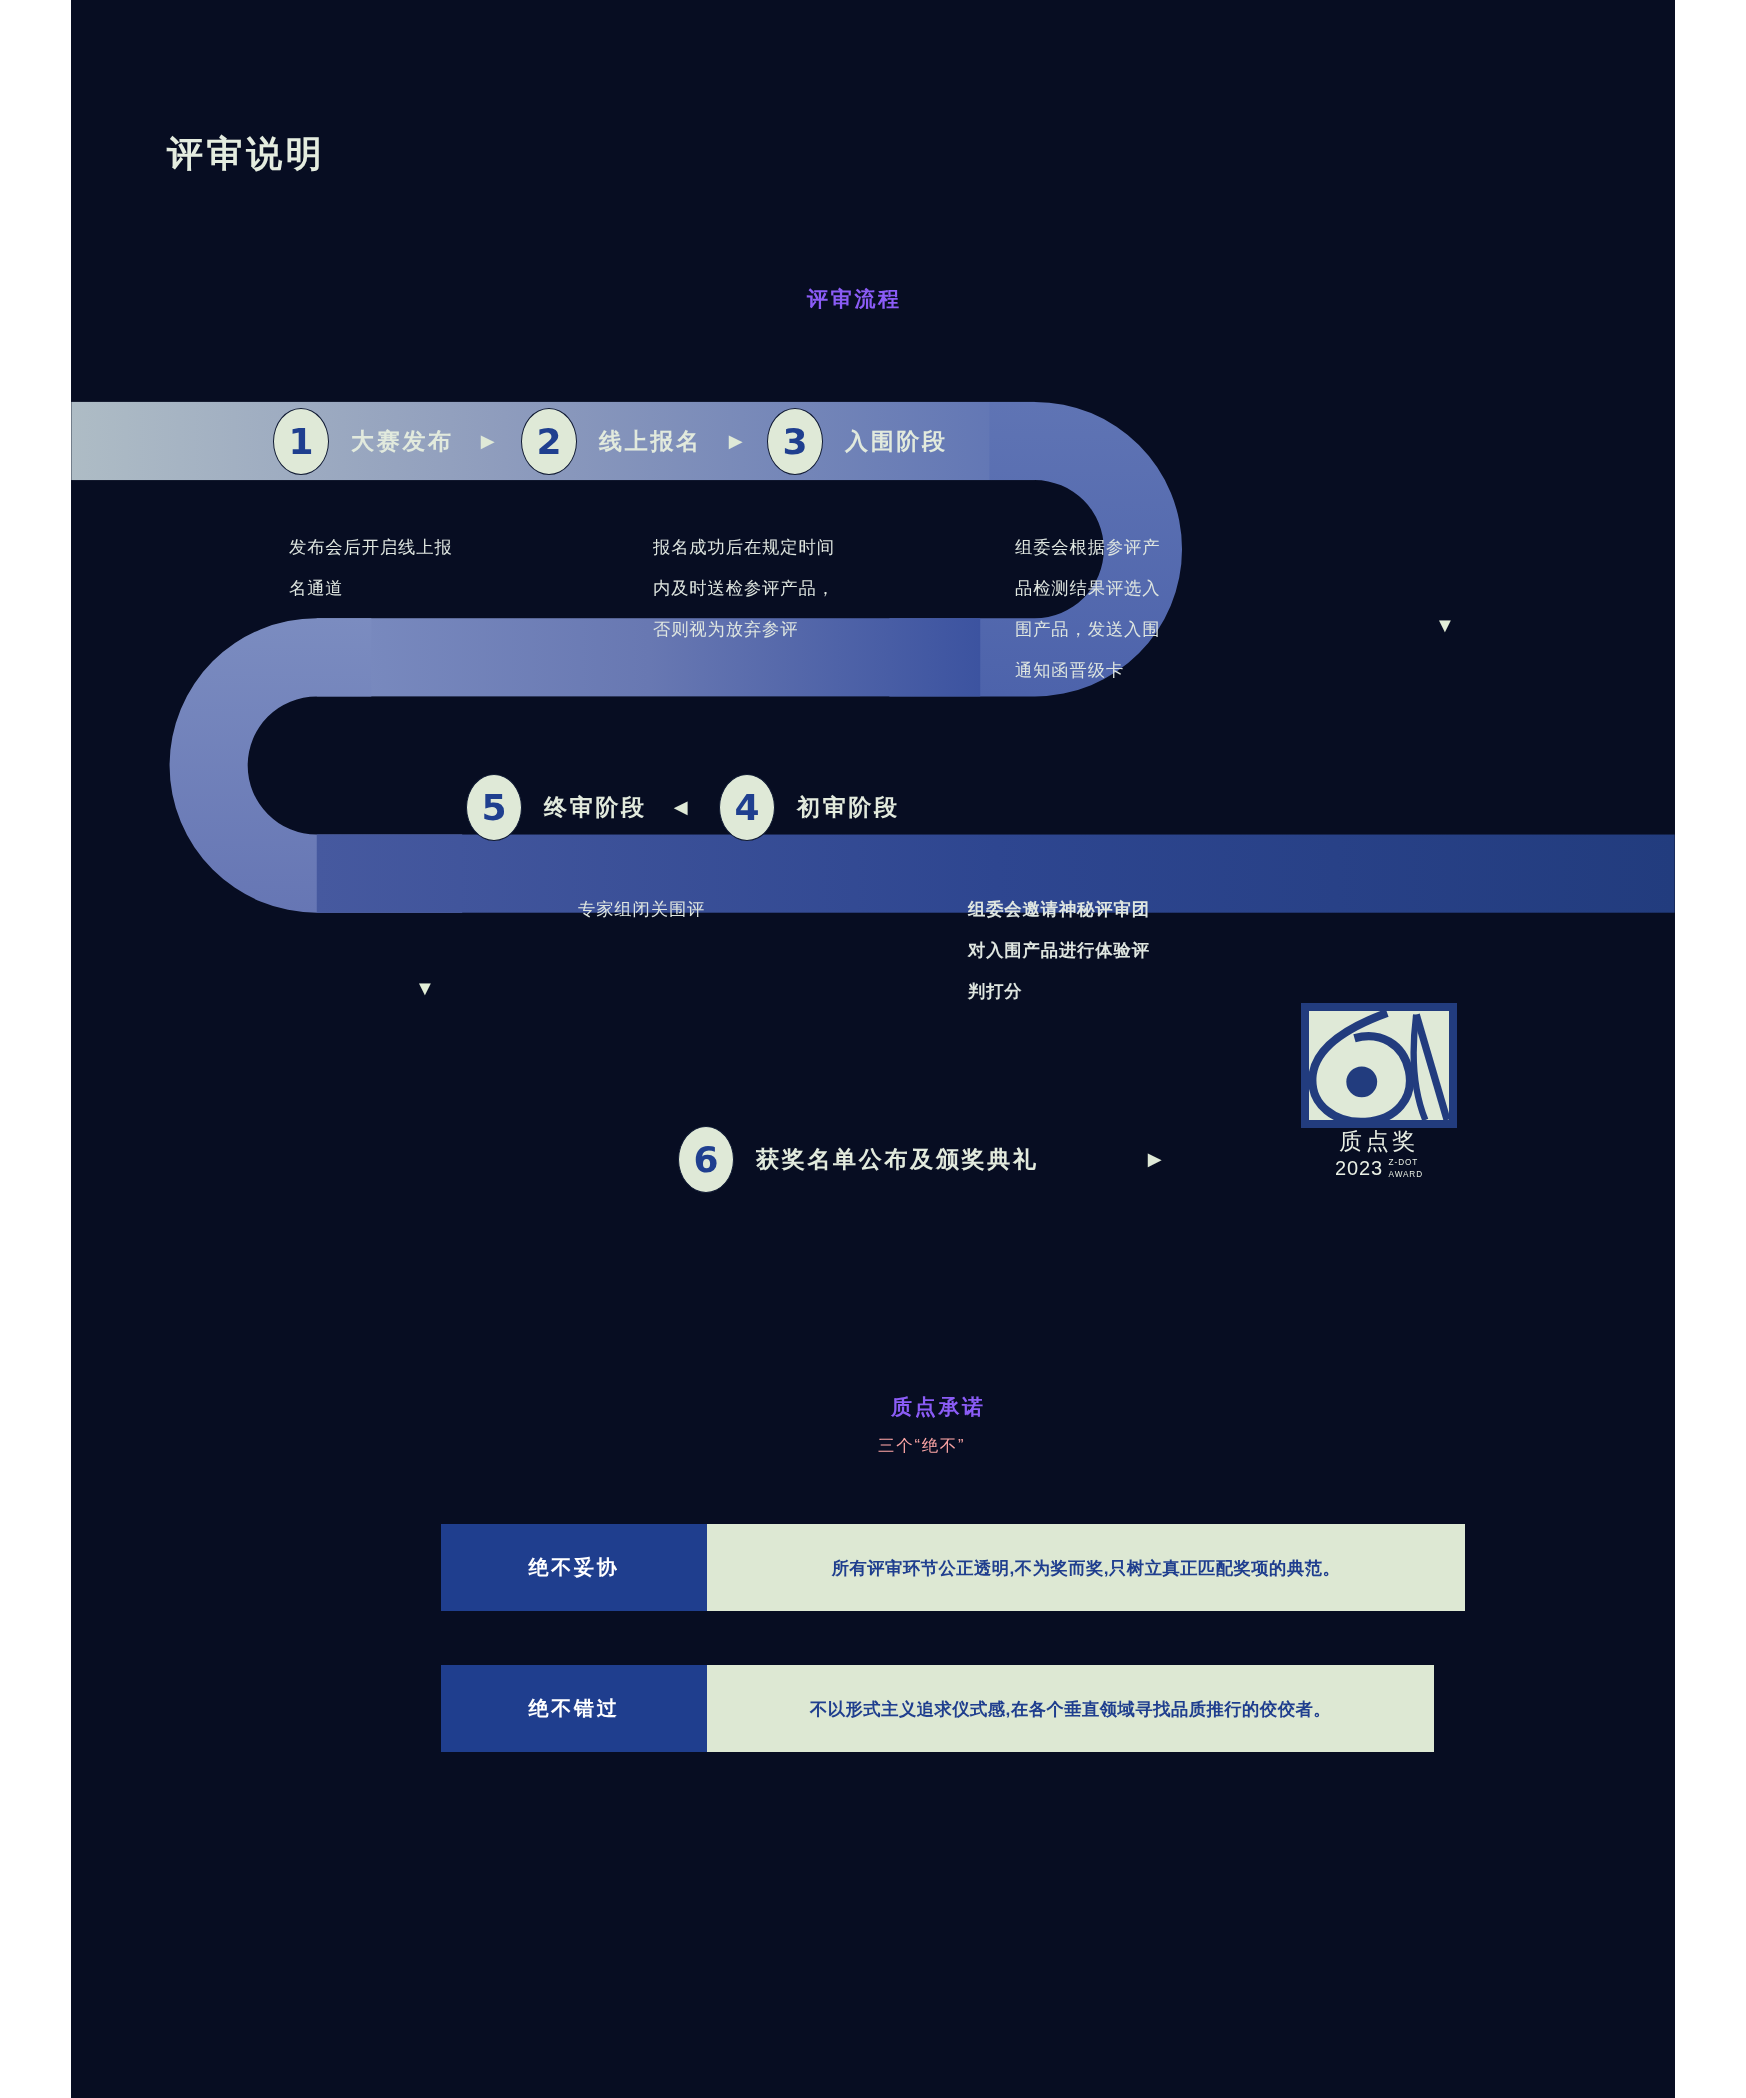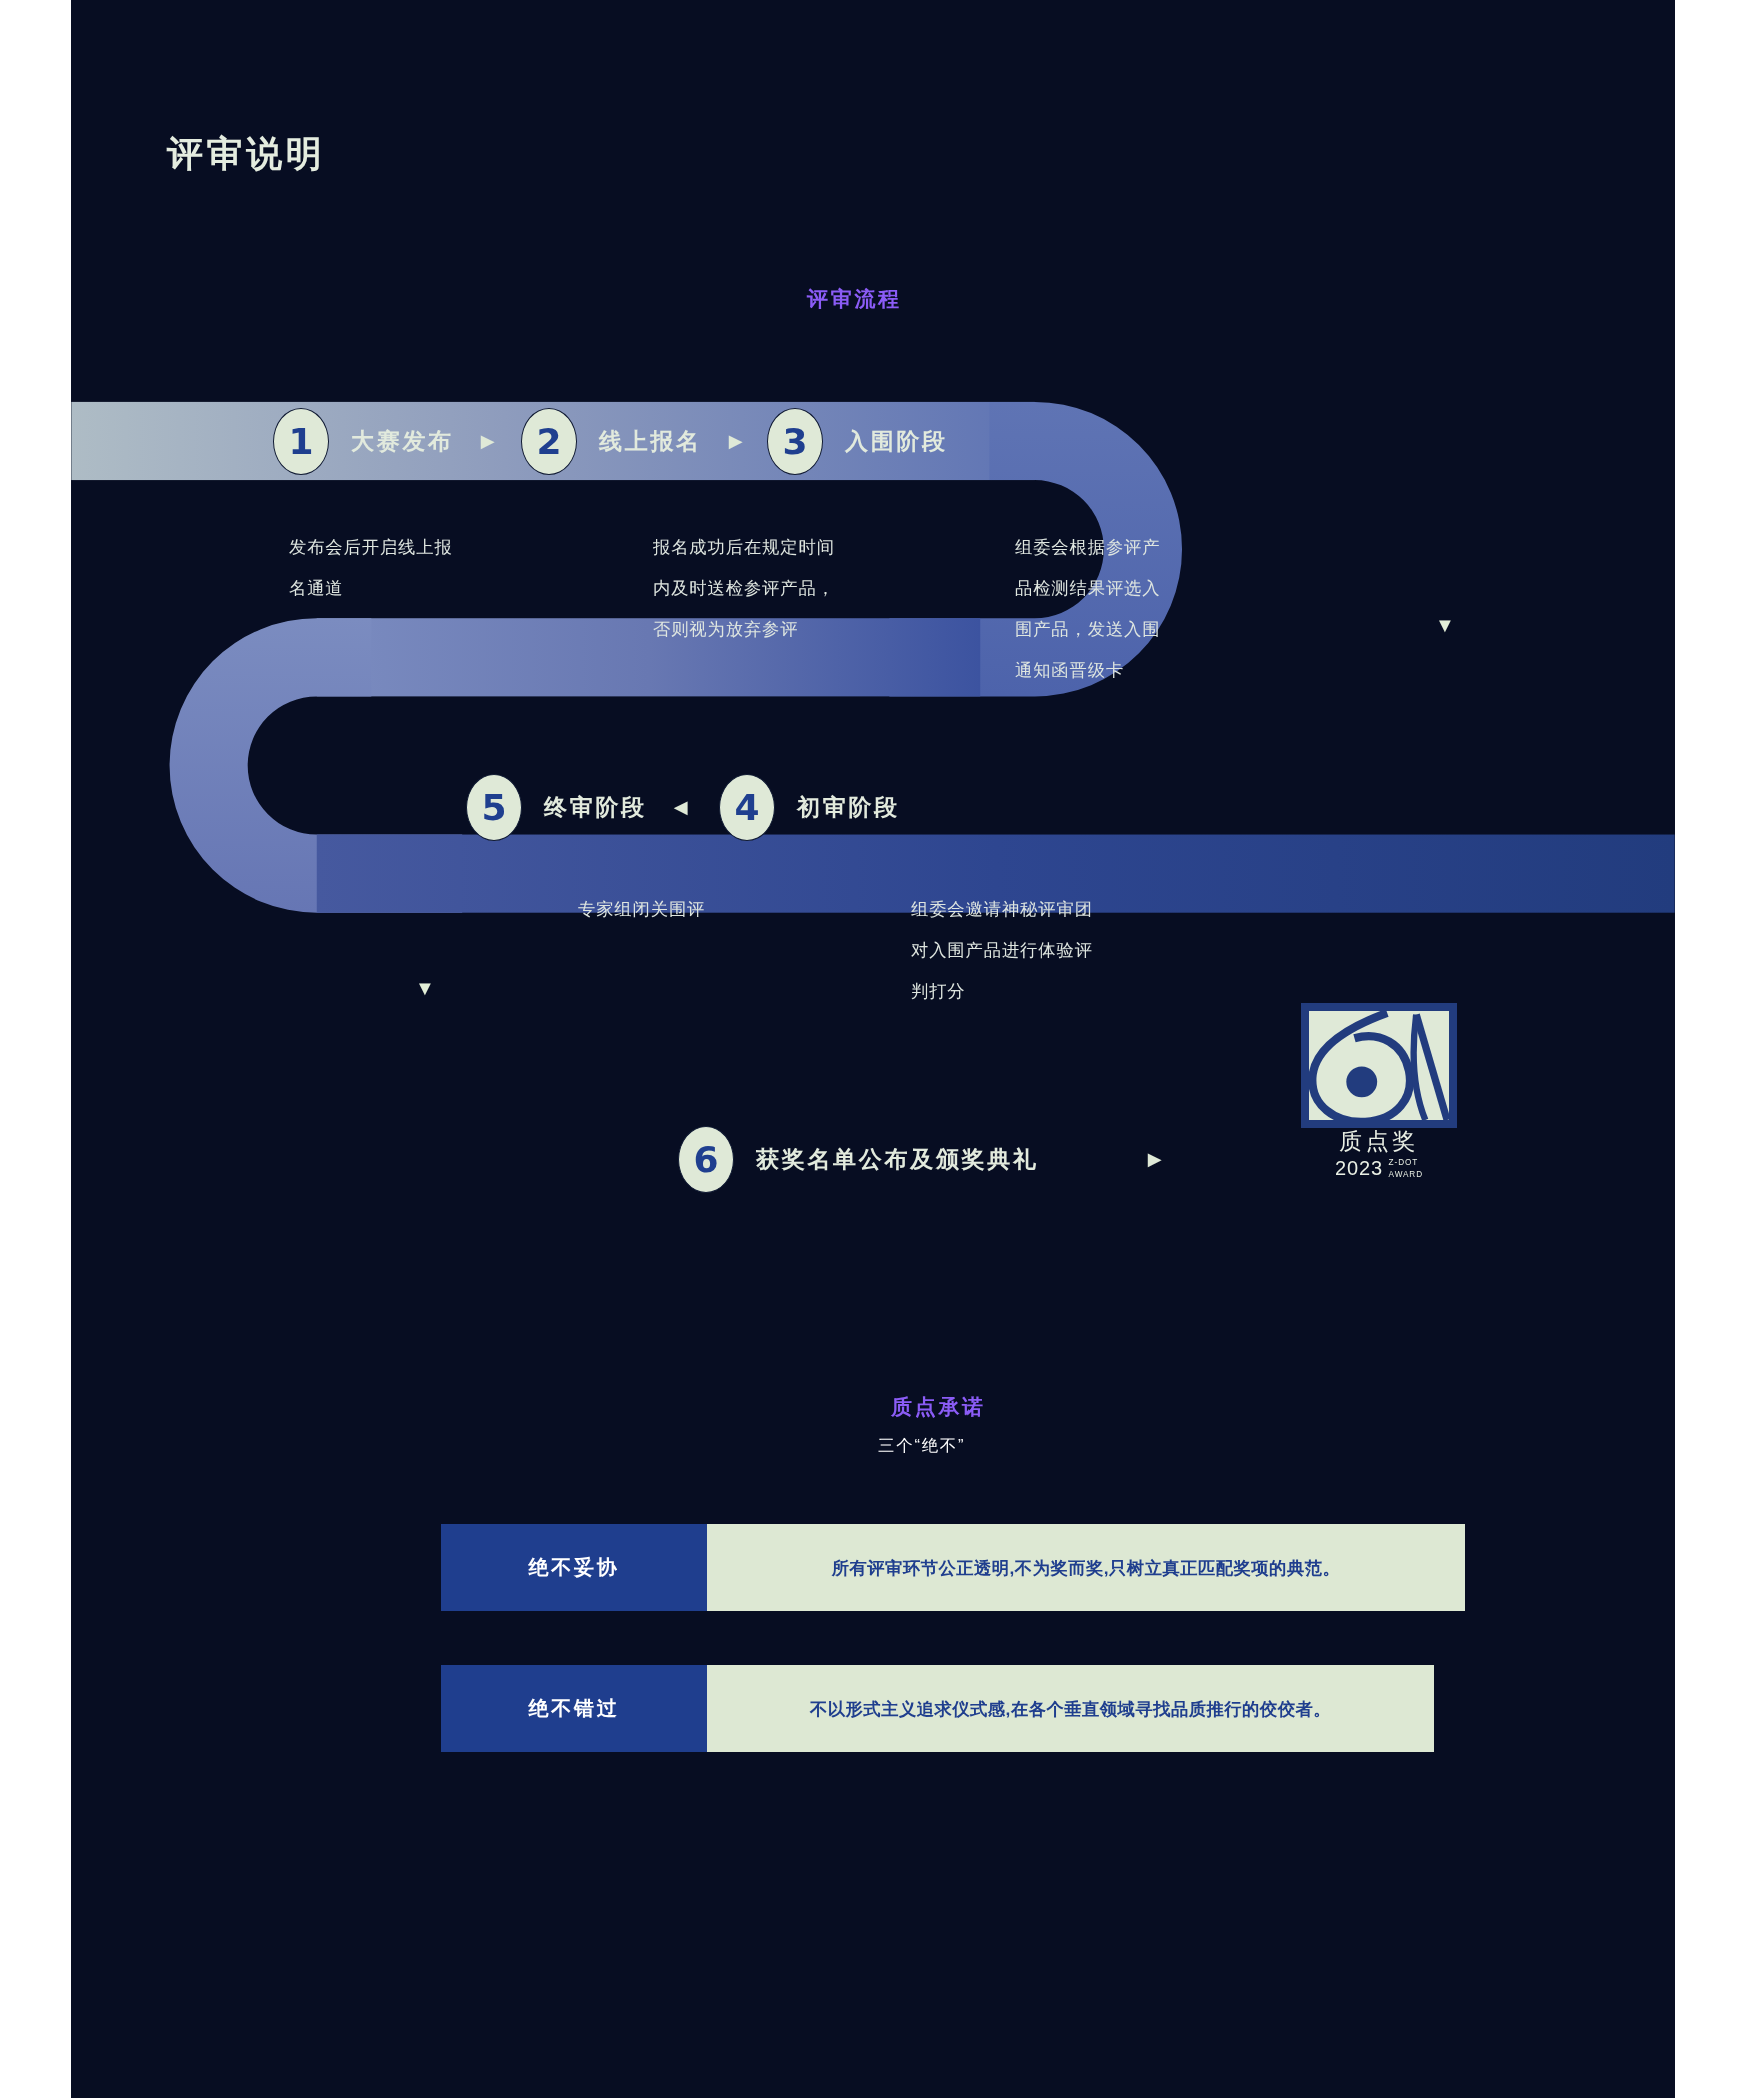--- a/index.html
+++ b/index.html
@@ -158,21 +158,21 @@
   #logo .logo-en { font-size: 8.2px; letter-spacing: 0.9px; text-align: left; font-weight:300;}
 
   
   #promise-title { left: 820px; top: 1393px; }
   #promise-sub {
     position: absolute;
     left: 807px;
     top: 1435px;
     font-size: 16.4px;
     letter-spacing: 1.8px;
-    color: #ffffff;
+    color: #fca5a5;
     white-space: nowrap;
   }
 
   .promise-row {
     position: absolute;
     left: 370px;
     display: flex;
     align-items: stretch;
     height: 87px;
   }
@@ -286,21 +286,21 @@
 
     <div class="desc" style="left:218px; top:527px;">发布会后开启线上报
 名通道</div>
     <div class="desc" style="left:582px; top:527px;">报名成功后在规定时间
 内及时送检参评产品，
 否则视为放弃参评</div>
     <div class="desc" style="left:944px; top:527px;">组委会根据参评产
 品检测结果评选入
 围产品，发送入围
 通知函晋级卡</div>
-    <div class="desc" style="left:840px; top:889px;">组委会邀请神秘评审团
+    <div class="desc" style="left:897px; top:889px;font-weight:bold;">组委会邀请神秘评审团
 对入围产品进行体验评
 判打分</div>
     <div class="desc" style="left:507px; top:889px;">专家组闭关围评</div>
 
     <div id="logo">
       <div class="logo-mark">
         <div class="logo-mark-inner">
           <svg viewBox="0 0 154 120" width="140" height="109">
             <path d="M86 2 C 42 18, 8 40, 4 70 C 0 104, 30 124, 62 122 C 96 120, 116 96, 110 66 C 104 36, 78 22, 50 30" fill="none" stroke="#223c7e" stroke-width="9"></path>
             <circle cx="58" cy="78" r="17" fill="#223c7e"></circle>

